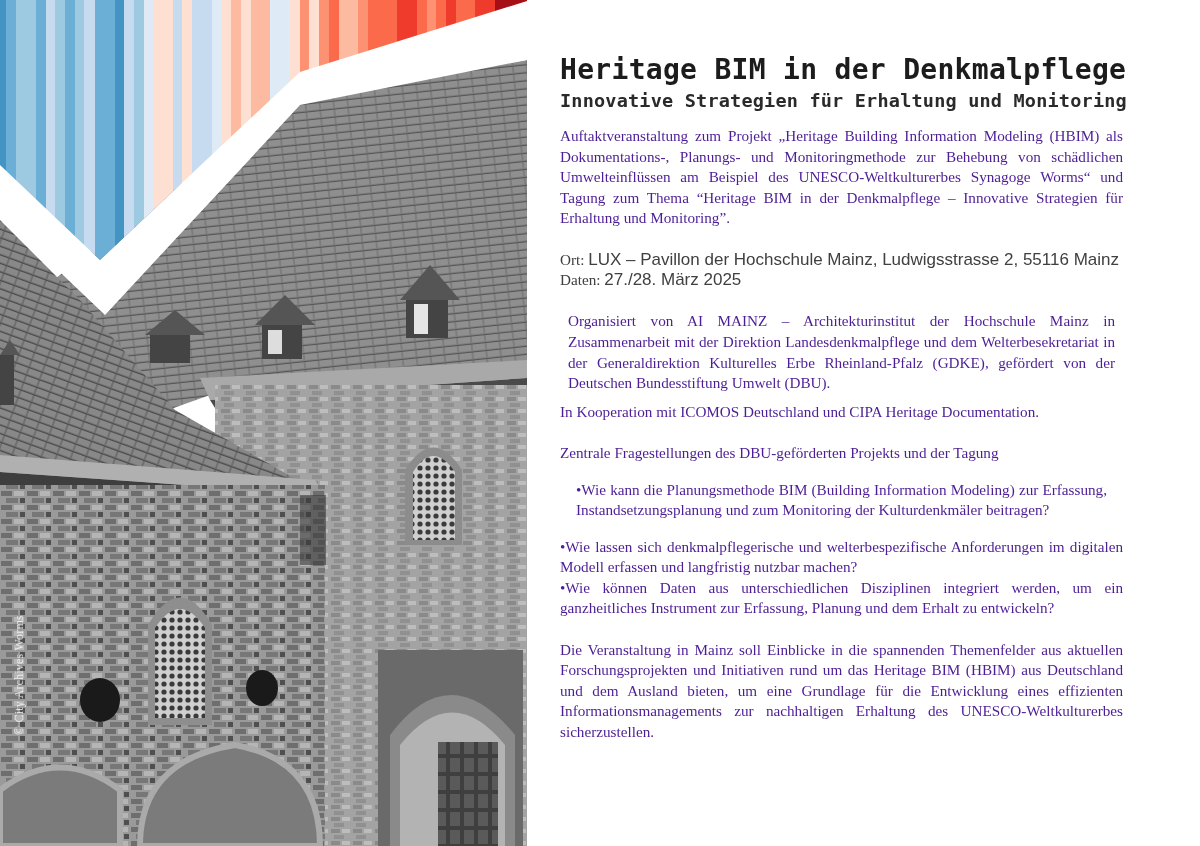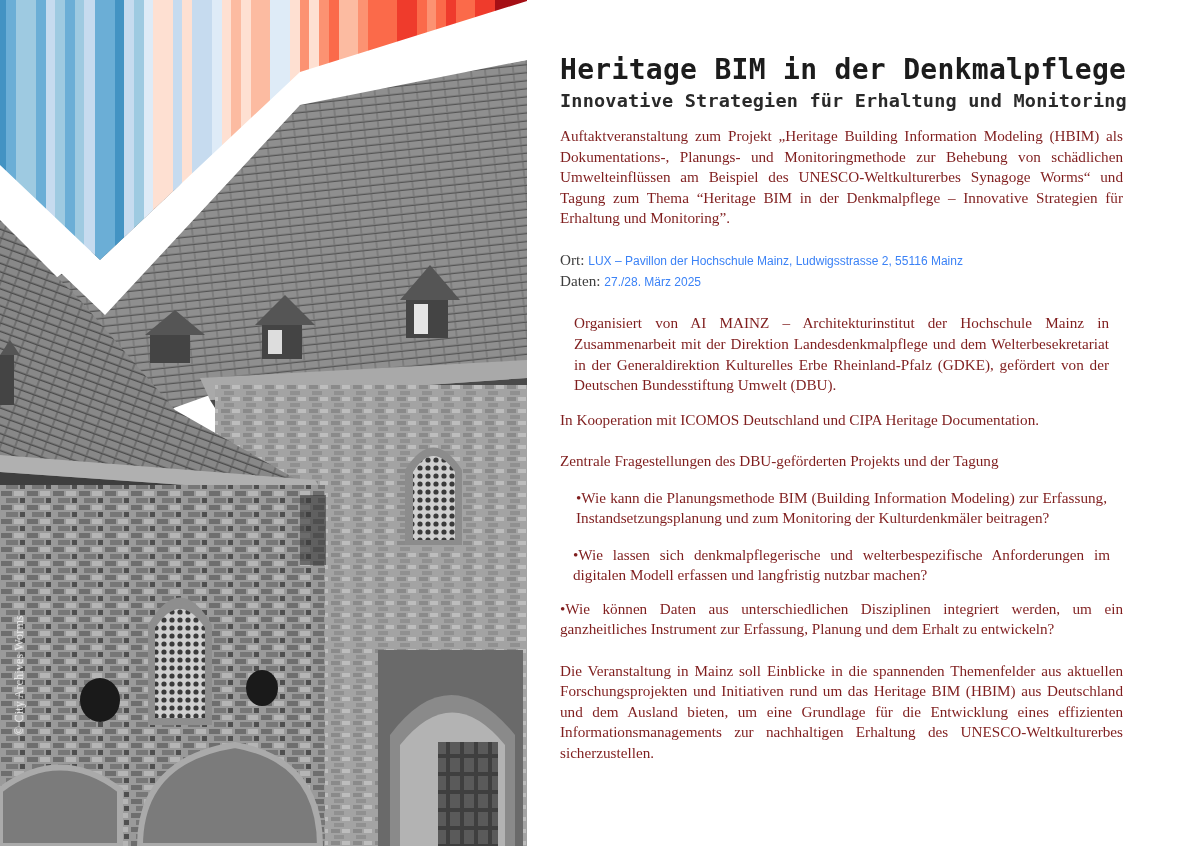--- a/index.html
+++ b/index.html
@@ -18,24 +18,24 @@
   }
   .right-panel { position: absolute; left: 560px; top: 52px; width: 563px; color: #3a3a3a; }
   .title {
     font-family: "DejaVu Sans Mono", "Liberation Mono", monospace; font-weight: bold; font-size: 28px;
     color: #1c1c1c; letter-spacing: 0.3px; line-height: 36px; margin: 0; white-space: nowrap;
   }
   .subtitle {
     font-family: "DejaVu Sans Mono", "Liberation Mono", monospace; font-size: 18.5px; color: #2a2a2a;
     line-height: 26px; margin: 0 0 12px 0; white-space: nowrap; letter-spacing: 0.2px;
   }
-  .para { font-size: 15.2px; line-height: 20.6px; text-align: justify; margin: 0 0 20.6px 0; color: #7f1d1d; }
+  .para { font-size: 15.2px; line-height: 20.6px; text-align: justify; margin: 0 0 20.6px 0; color: #4c1d95; }
   .para.last-left { text-align-last: left; }
   .info-line { font-size: 15.2px; line-height: 20.6px; margin: 0; color: #3d3d3d; }
-  .info-value { color: #3b82f6; font-family: "Liberation Sans", "DejaVu Sans", sans-serif; font-size: 12px; }
+  .info-value { color: #404040; font-family: "Liberation Sans", "DejaVu Sans", sans-serif; font-size: 17px; }
 </style>
 </head>
 <body>
 
 <div class="left-panel">
 
   <div class="photo">
     <svg width="527" height="846" viewBox="0 0 527 846" xmlns="http://www.w3.org/2000/svg">
       <defs>
         <pattern id="roofTiles" width="14" height="8" patternUnits="userSpaceOnUse" patternTransform="rotate(-6)">
@@ -179,25 +179,25 @@
       <span>Ort:</span>
       <span class="info-value">LUX – Pavillon der Hochschule Mainz, Ludwigsstrasse 2, 55116 Mainz</span>
     </p>
     <p class="info-line">
       <span>Daten:</span>
       <span class="info-value">27./28. März 2025</span>
     </p>
   </div>
 
   <div style="margin-bottom:20.6px;">
-    <p class="para last-left" style="margin:14px;">Organisiert von AI MAINZ – Architekturinstitut der Hochschule Mainz in Zusammenarbeit mit der Direktion Landesdenkmalpflege und dem Welterbesekretariat in der Generaldirektion Kulturelles Erbe Rheinland-Pfalz (GDKE), gefördert von der Deutschen Bundesstiftung Umwelt (DBU).</p>
+    <p class="para last-left" style="margin:8px;">Organisiert von AI MAINZ – Architekturinstitut der Hochschule Mainz in Zusammenarbeit mit der Direktion Landesdenkmalpflege und dem Welterbesekretariat in der Generaldirektion Kulturelles Erbe Rheinland-Pfalz (GDKE), gefördert von der Deutschen Bundesstiftung Umwelt (DBU).</p>
     <p class="para last-left" style="margin:0;">In Kooperation mit ICOMOS Deutschland und CIPA Heritage Documentation.</p>
   </div>
 
   <div style="margin-bottom:20.6px;">
     <p class="para last-left" style="margin:0;">Zentrale Fragestellungen des DBU-geförderten Projekts und der Tagung</p>
     <p class="para last-left" style="margin:16px;">•Wie kann die Planungsmethode BIM (Building Information Modeling) zur Erfassung, Instandsetzungsplanung und zum Monitoring der Kulturdenkmäler beitragen?</p>
-    <p class="para last-left" style="margin:13px;">•Wie lassen sich denkmalpflegerische und welterbespezifische Anforderungen im digitalen Modell erfassen und langfristig nutzbar machen?</p>
+    <p class="para last-left" style="margin:0;">•Wie lassen sich denkmalpflegerische und welterbespezifische Anforderungen im digitalen Modell erfassen und langfristig nutzbar machen?</p>
     <p class="para last-left" style="margin:0;">•Wie können Daten aus unterschiedlichen Disziplinen integriert werden, um ein ganzheitliches Instrument zur Erfassung, Planung und dem Erhalt zu entwickeln?</p>
   </div>
 
   <p class="para last-left">Die Veranstaltung in Mainz soll Einblicke in die spannenden Themenfelder aus aktuellen Forschungsprojekten und Initiativen rund um das Heritage BIM (HBIM) aus Deutschland und dem Ausland bieten, um eine Grundlage für die Entwicklung eines effizienten Informationsmanagements zur nachhaltigen Erhaltung des UNESCO-Weltkulturerbes sicherzustellen.</p>
 </div>
 
 </body></html>

